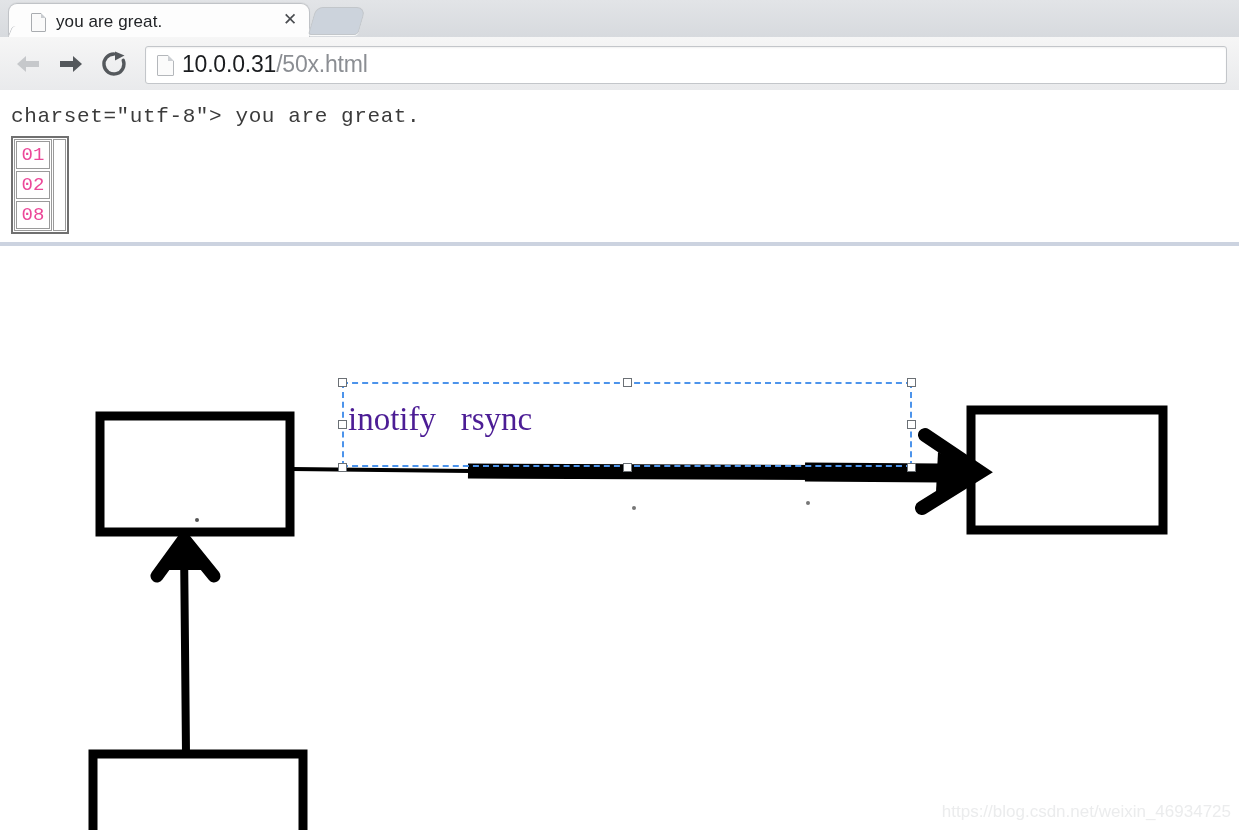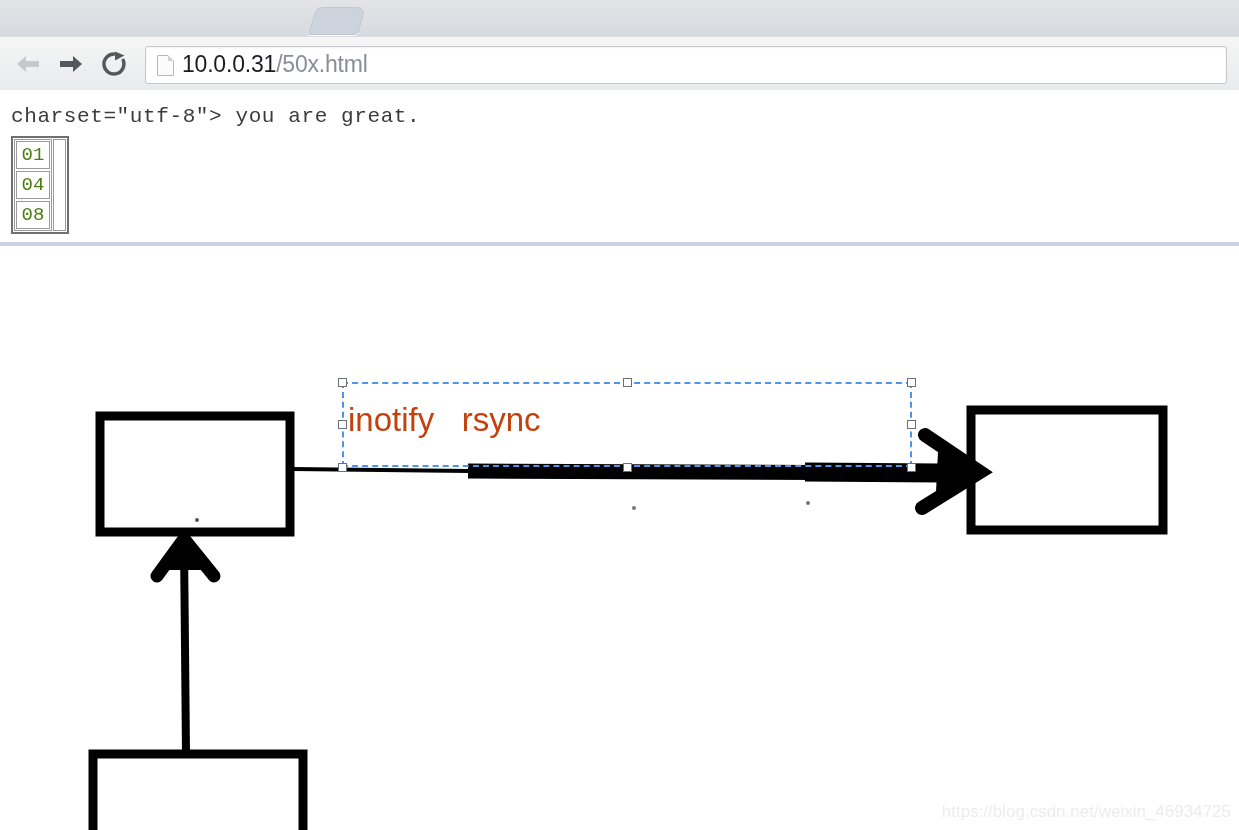--- a/index.html
+++ b/index.html
@@ -192,21 +192,21 @@
   }
   .line-cell {
     width: 34px;
     height: 28px;
     border: 1px solid #9a9a9a;
     margin: 1px;
     box-sizing: border-box;
     font-family: "Liberation Mono", "DejaVu Sans Mono", monospace;
     font-size: 19px;
     line-height: 26px;
-    color: #4d7c0f;
+    color: #ec4899;
     text-align: center;
   }
   #line-gutter-col {
     width: 11px;
     border: 1px solid #9a9a9a;
     margin-left: 1px;
   }
 
   #content-divider {
     position: absolute;
@@ -229,23 +229,23 @@
   #selection-box {
     position: absolute;
     left: 342px; top: 136px;
     width: 570px; height: 85px;
     border: 2px dashed #4d94eb;
     box-sizing: border-box;
   }
   #selection-text {
     position: absolute;
     left: 348px; top: 155px;
-    font-family: Liberation Sans, sans-serif;
+    font-family: Liberation Serif, serif;
     font-size: 33px;
-    color: #c2410c;
+    color: #4c1d95;
     white-space: pre;
   }
   .sel-handle {
     position: absolute;
     width: 9px; height: 9px;
     background: #ffffff;
     border: 1.5px solid #6b7075;
     box-sizing: border-box;
     cursor: pointer;
   }
@@ -260,20 +260,26 @@
     white-space: nowrap;
   }
 </style>
 </head>
 <body>
 
 <div id="browser-chrome">
 
   <div id="tab-strip">
 
+    <div id="tab-active">
+      <div id="tab-skew-left"></div>
+      <div class="tab-favicon"></div>
+      <div id="tab-title">you are great.</div>
+      <div id="tab-close">✕</div>
+    </div>
 
     <div id="new-tab-button"></div>
   </div>
 
   <div id="toolbar">
 
     <div class="nav-btn" id="btn-back">
       <svg width="32" height="32" viewBox="0 0 32 32">
         <path d="M5 16 L14 8 L14 13 L27 13 L27 19 L14 19 L14 24 Z" fill="#c6c8cb"></path>
       </svg>
@@ -300,21 +306,21 @@
 </div>
 
 <div id="page-content">
 
   <div id="source-line">charset="utf-8"&gt; you are great.</div>
 
   <div id="line-table">
     <div id="line-table-inner">
       <div id="line-number-col">
         <div class="line-cell">01</div>
-        <div class="line-cell">04</div>
+        <div class="line-cell">02</div>
         <div class="line-cell">08</div>
       </div>
       <div id="line-gutter-col"></div>
     </div>
   </div>
 
   <div id="content-divider"></div>
 
   <div id="diagram">
 

